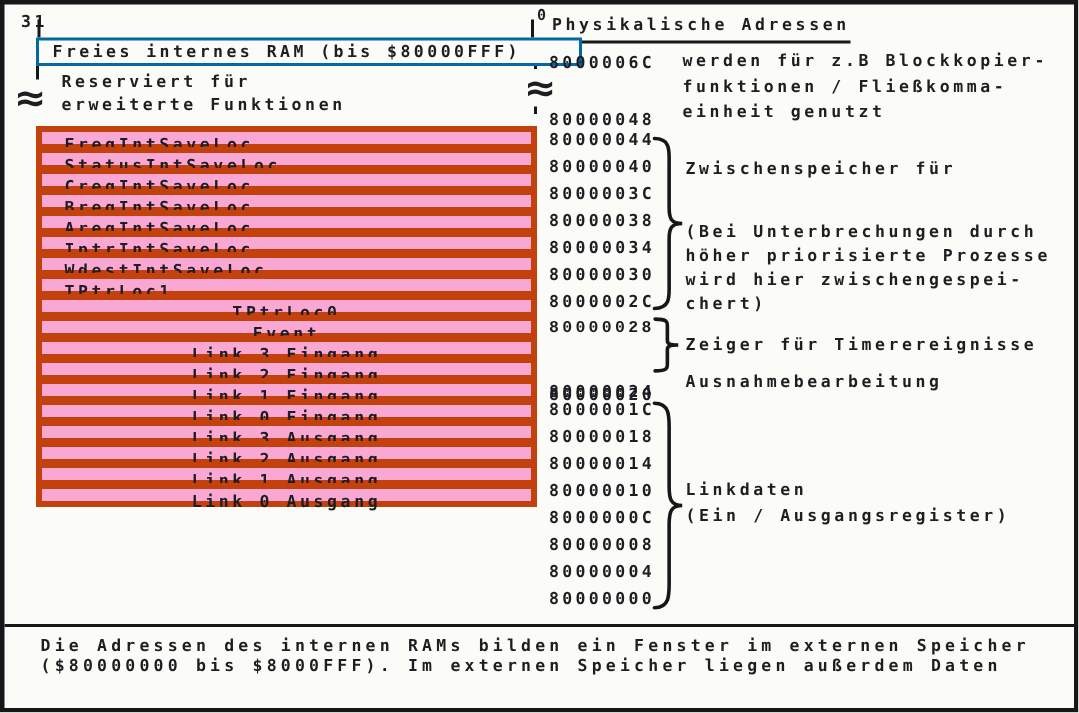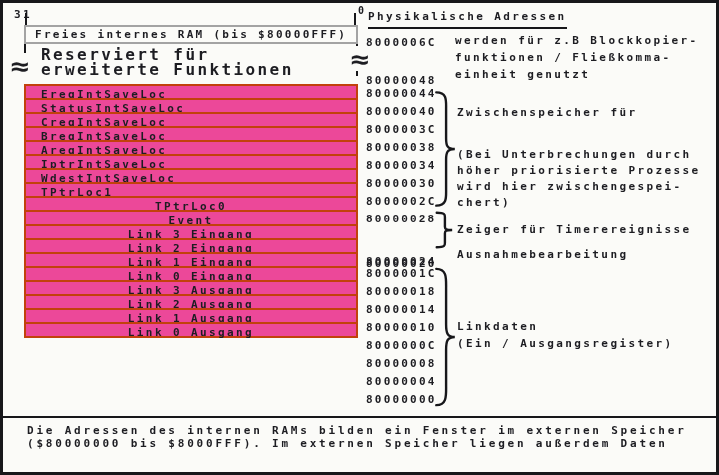--- a/index.html
+++ b/index.html
@@ -2,29 +2,29 @@
 <html><head>
 <meta charset="utf-8">
 <style>
   html,body{margin:0;padding:0;background:#e8e8e4;}
   .page{position:relative;width:719px;height:475px;background:#fbfbf8;overflow:hidden;
         font-family:"DejaVu Sans Mono","Liberation Mono",monospace;font-weight:bold;color:#1d1d22;}
   .frame{position:absolute;inset:0;border:3px solid #17171a;pointer-events:none;z-index:5;}
   .t{position:absolute;font-size:11px;letter-spacing:2.4px;line-height:16px;white-space:pre;}
   .underline{border-bottom:2px solid #17171a;padding-bottom:2px;}
   .tick{position:absolute;top:13px;width:2px;height:14px;background:#17171a;}
-  .box1{position:absolute;left:24px;top:25px;width:334px;height:19px;box-sizing:border-box;
-        border:2px solid #a3a3a3;background:#fbfbf8;font-size:11px;letter-spacing:2.3px;
+  .box1{position:absolute;left:24px;top:25px;width:364px;height:19px;box-sizing:border-box;
+        border:2px solid #0369a1;background:#fbfbf8;font-size:11px;letter-spacing:2.3px;
         line-height:15px;padding-left:9px;}
   .reserved{position:absolute;left:24px;top:44px;width:334px;height:32px;box-sizing:border-box;
         border-left:2px solid #17171a;border-right:2px solid #17171a;
-        padding:3px 0 0 15px;font-size:16px;letter-spacing:2.4px;line-height:15px;}
+        padding:3px 0 0 15px;font-size:11px;letter-spacing:2.4px;line-height:15px;}
   .rows{position:absolute;left:24px;top:84px;width:334px;}
-  .mrow{position:relative;box-sizing:border-box;height:16px;border:2px solid #c2410c;
-        background:#ec4899;font-size:11px;letter-spacing:2.4px;line-height:15px;padding:1px 0 0 15px;}
+  .mrow{position:relative;box-sizing:border-box;height:16px;border:4px solid #c2410c;
+        background:#f9a8d4;font-size:11px;letter-spacing:2.4px;line-height:15px;padding:1px 0 0 15px;}
   .mrow+.mrow{margin-top:-2px;}
   .mrow.center{padding-left:0;text-align:center;}
   .addr{position:absolute;left:366px;transform:translateY(-50%);font-size:11px;
         letter-spacing:2.2px;white-space:nowrap;}
   .squig{position:absolute;width:28px;height:25px;background:#fbfbf8;display:flex;z-index:3;
         align-items:center;justify-content:center;font-size:26px;transform:scaleX(1.2);}
   .brace{position:absolute;overflow:visible;}
   .brace path{stroke:#17171a;stroke-width:2.4;fill:none;vector-effect:non-scaling-stroke;stroke-linecap:round;}
   .sep{position:absolute;left:3px;right:3px;top:416px;height:2px;background:#17171a;}
   .footer{line-height:13px;letter-spacing:2.8px;}

